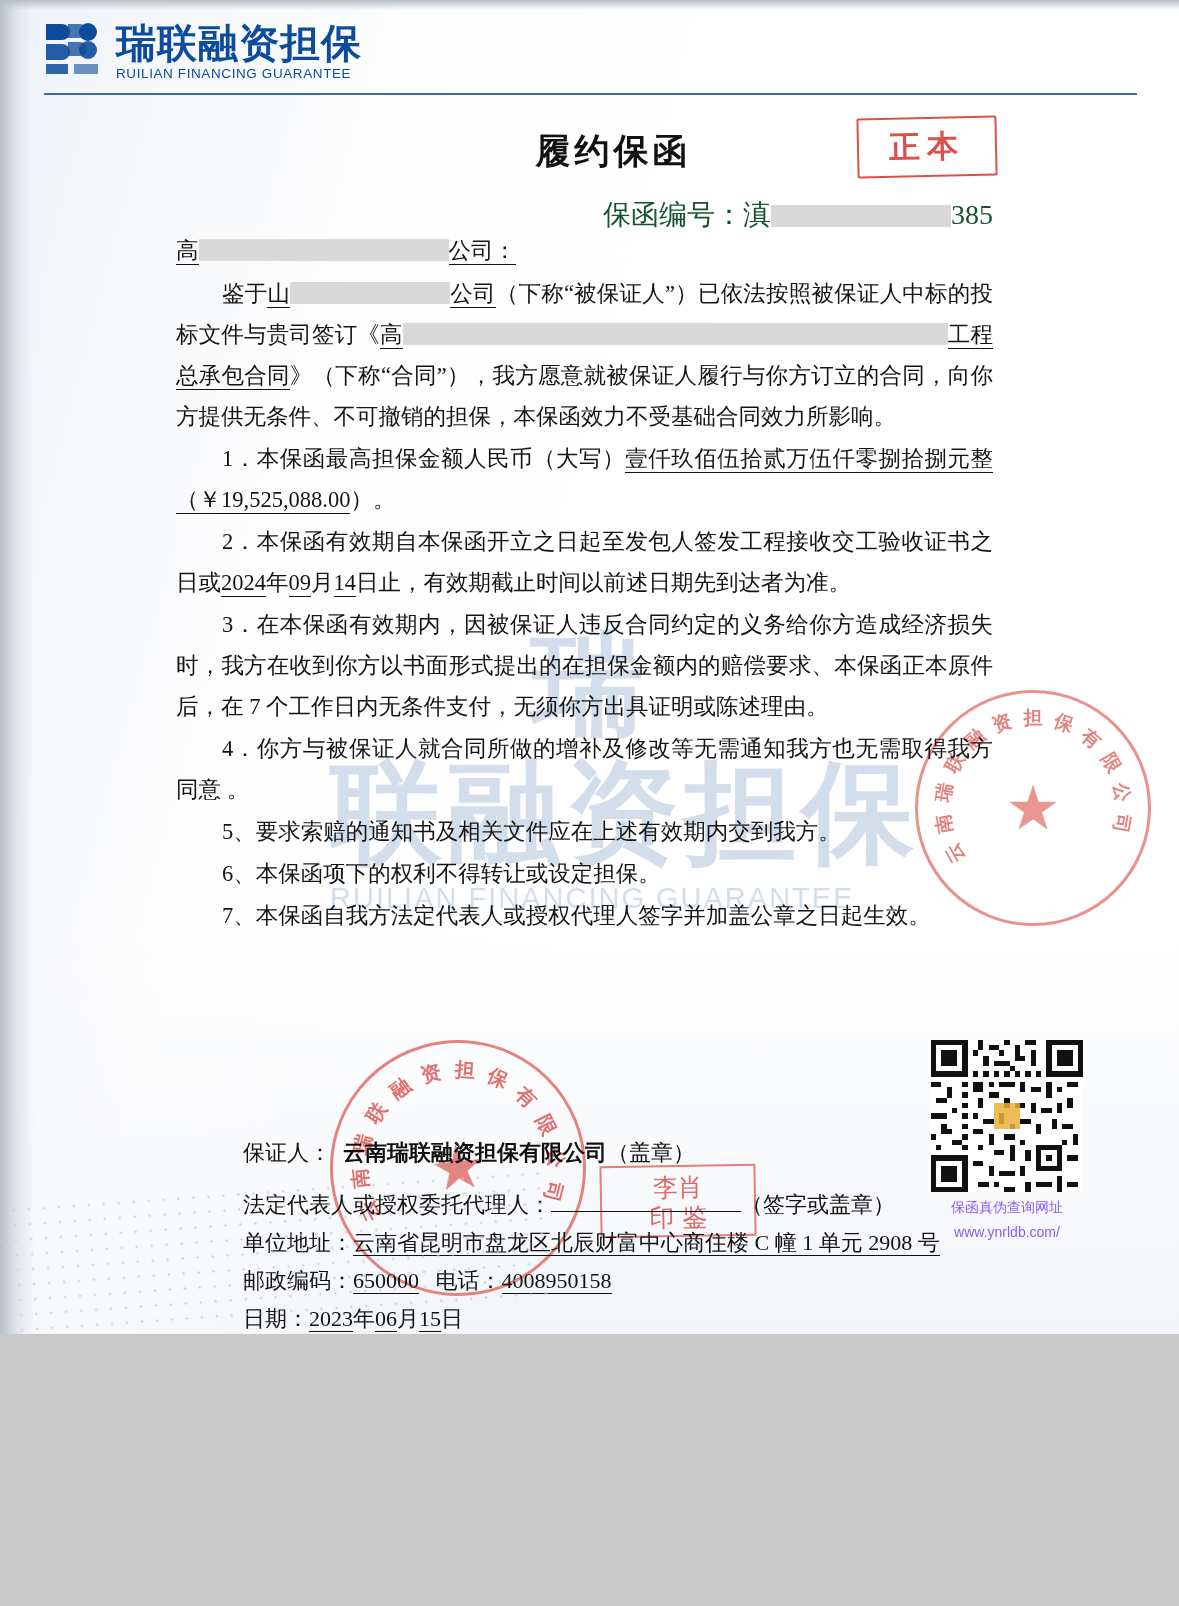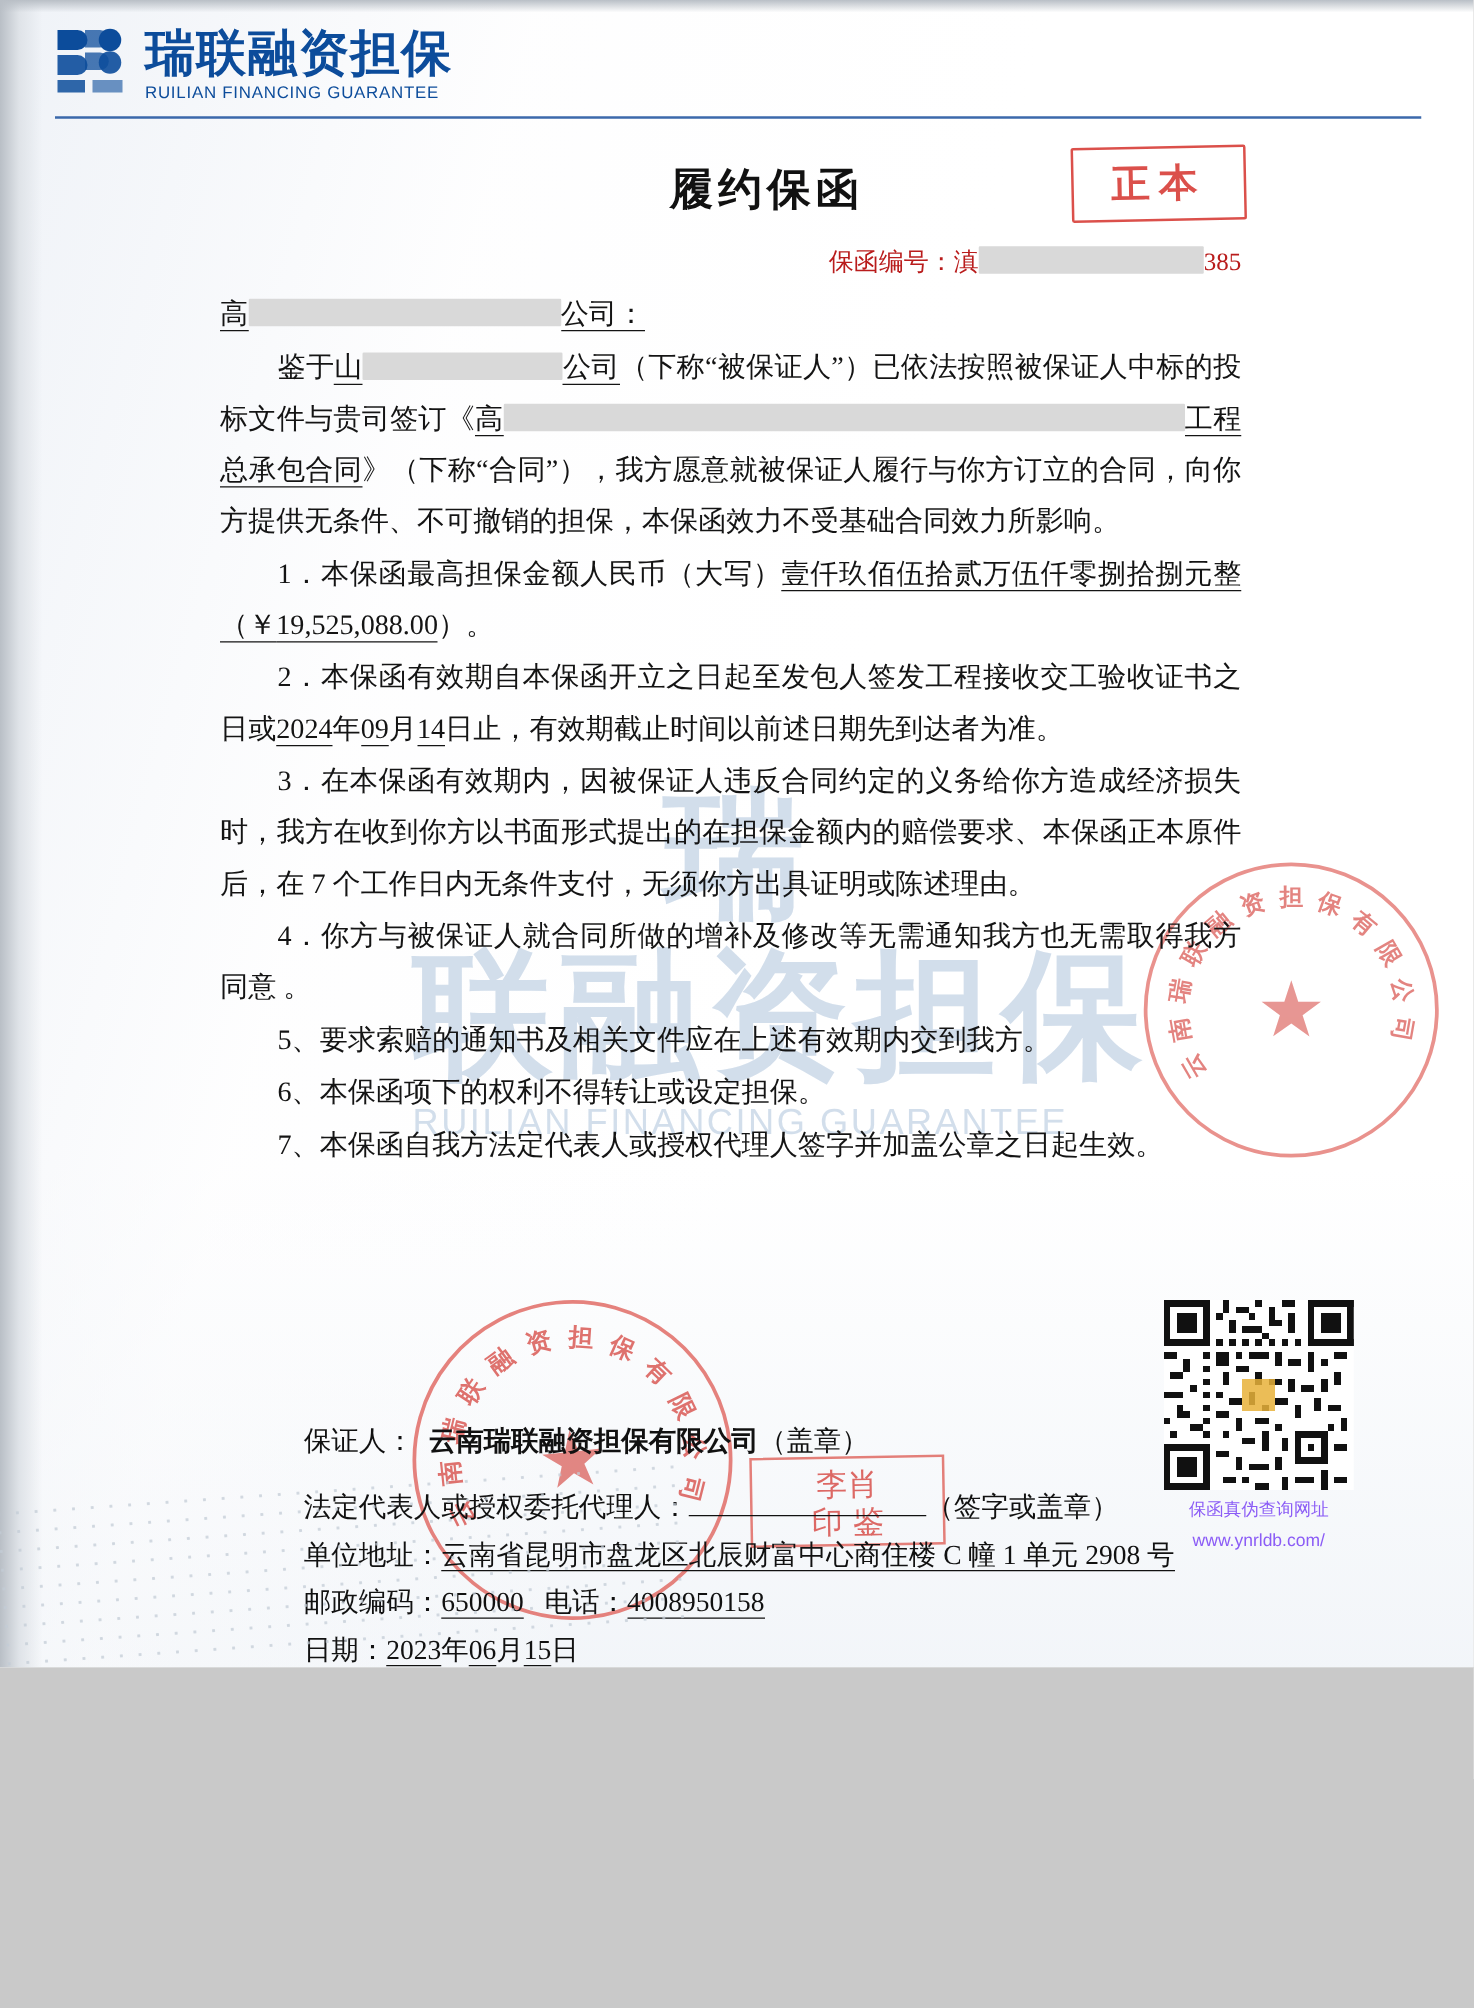--- a/index.html
+++ b/index.html
@@ -123,22 +123,22 @@
     font-size: 31px;
     letter-spacing: 7px;
     opacity: 0.92;
   }
 
   
   .gnum {
     position: absolute;
     right: 186px;
     top: 196px;
-    font-size: 20px;
-    color: #b91c1c;
+    font-size: 28px;
+    color: #14532d;
     white-space: nowrap;
   }
   .redact {
     display: inline-block;
     vertical-align: -3px;
     background: #d9d9d9;
     border-radius: 1px;
   }
 
   

